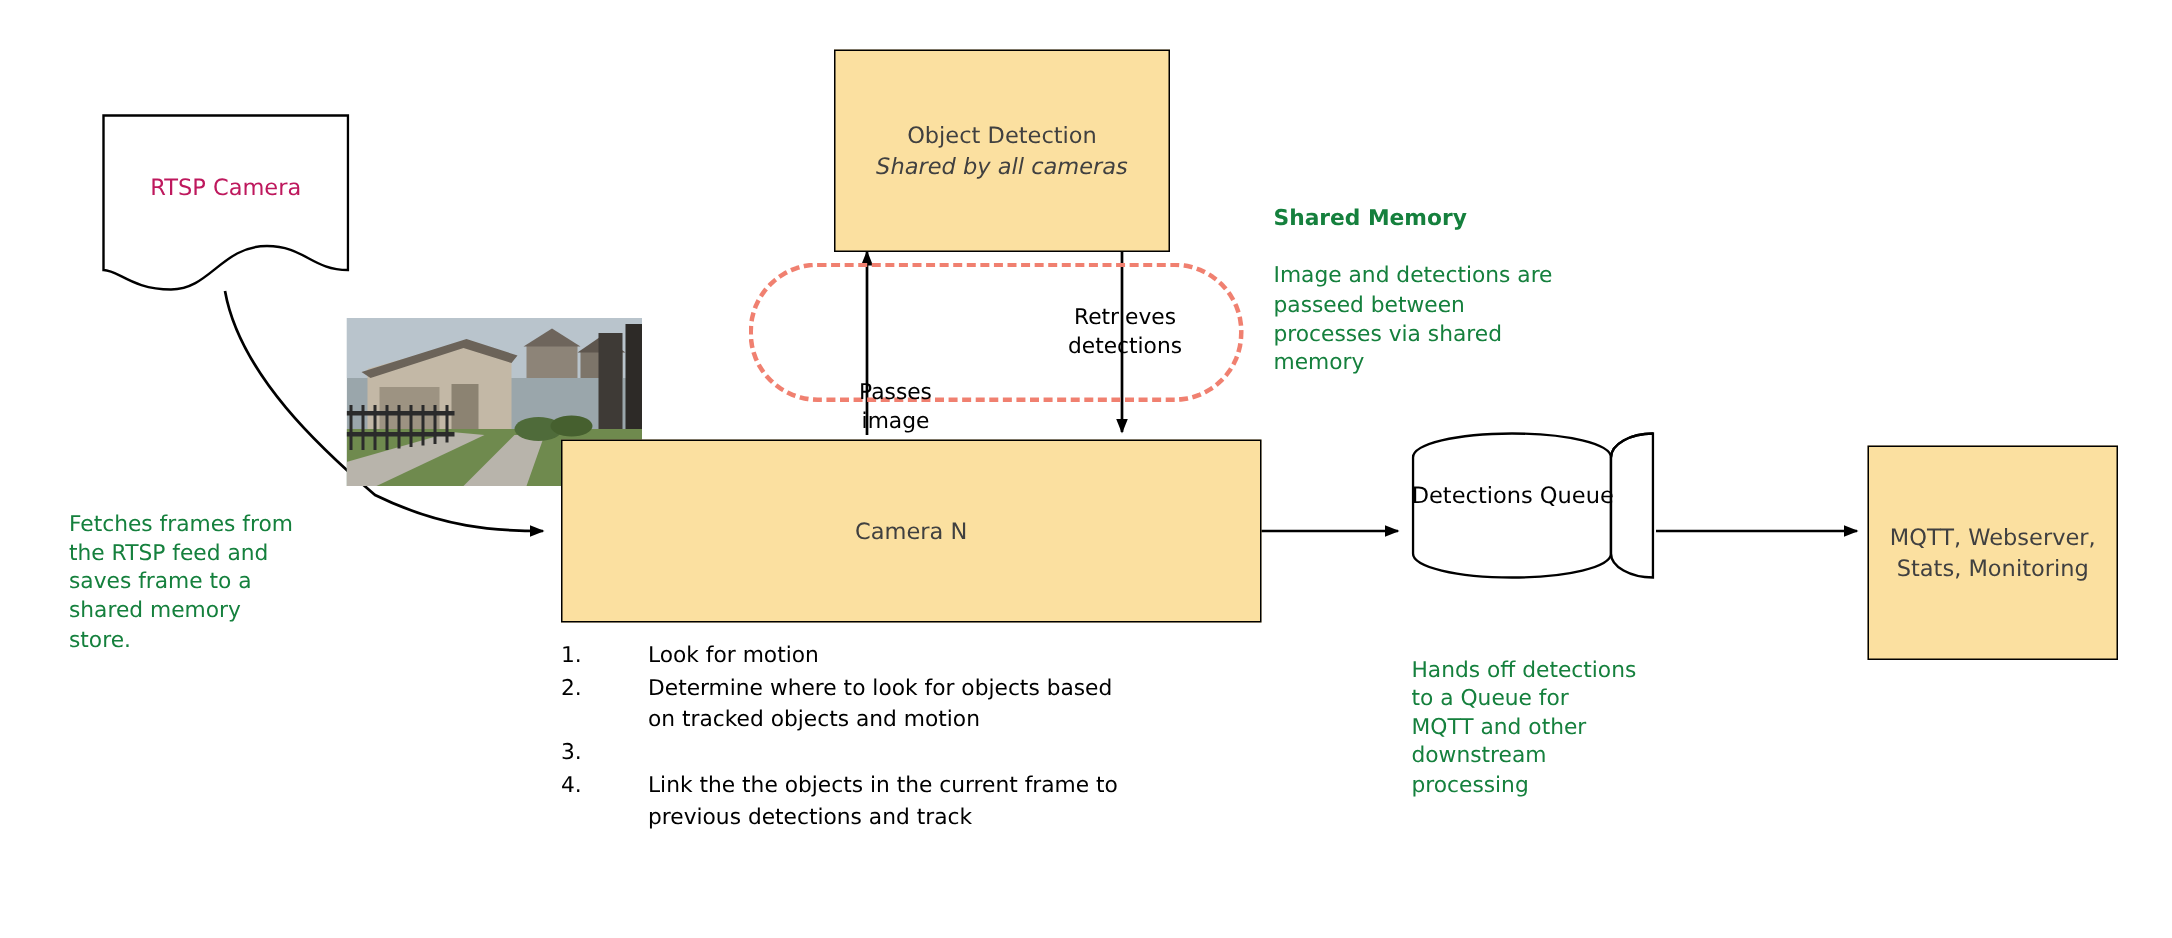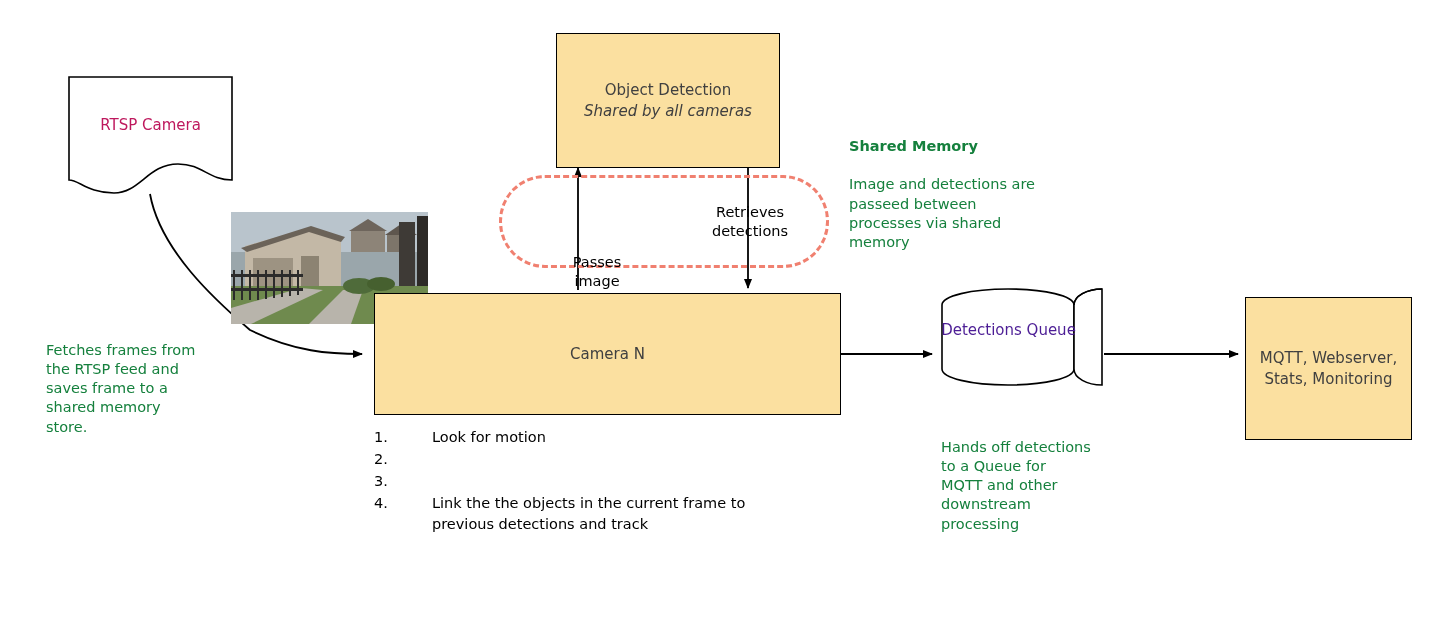--- a/index.html
+++ b/index.html
@@ -122,21 +122,21 @@
     height: 98px;
   }
   .cyl-label {
     position: absolute;
     left: 941px;
     top: 320px;
     width: 135px;
     text-align: center;
     font-size: 15px;
     line-height: 1.35;
-    color: #4c1d95;
+    color: #000000;
   }
   .dashed-round {
     position: absolute;
     left: 499px;
     top: 175px;
     width: 330px;
     height: 93px;
     border: 3px dashed #f08070;
     border-radius: 46px;
     box-sizing: border-box;
@@ -239,20 +239,21 @@
     <div>Camera N</div>
   </div>
 
   <div class="steps" style="left:374px; top:427px; width:400px;">
     <div class="row">
       <div class="num">1.</div>
       <div class="txt">Look for motion</div>
     </div>
     <div class="row">
       <div class="num">2.</div>
+      <div class="txt">Determine where to look for objects based on tracked objects and motion</div>
     </div>
     <div class="row">
       <div class="num">3.</div>
     </div>
     <div class="row">
       <div class="num">4.</div>
       <div class="txt">Link the the objects in the current frame to previous detections and track</div>
     </div>
   </div>
 

